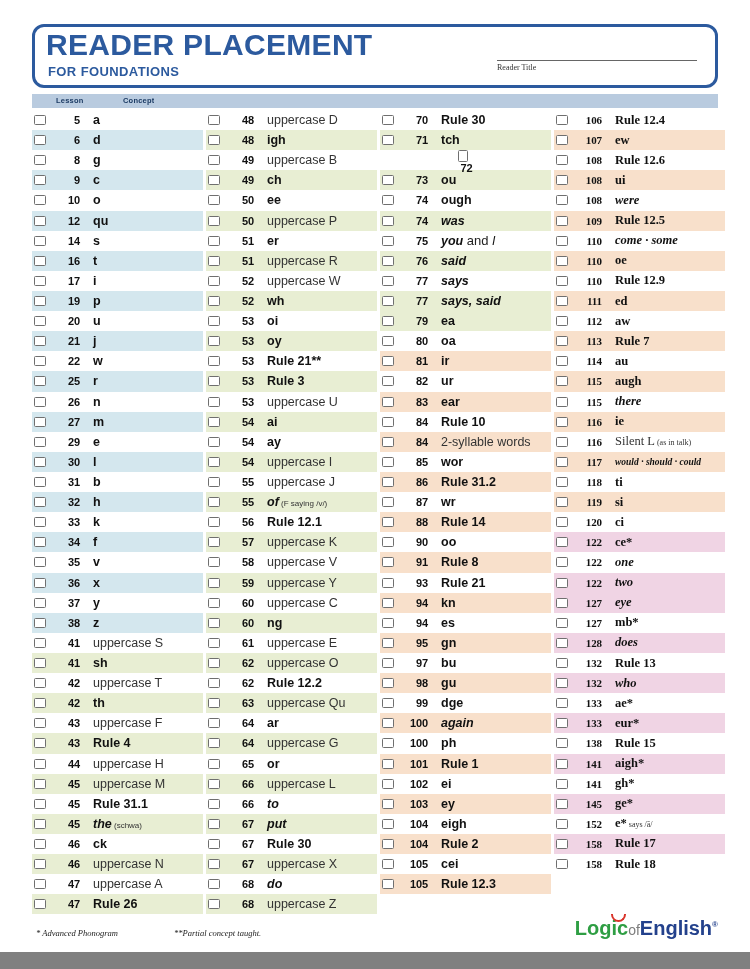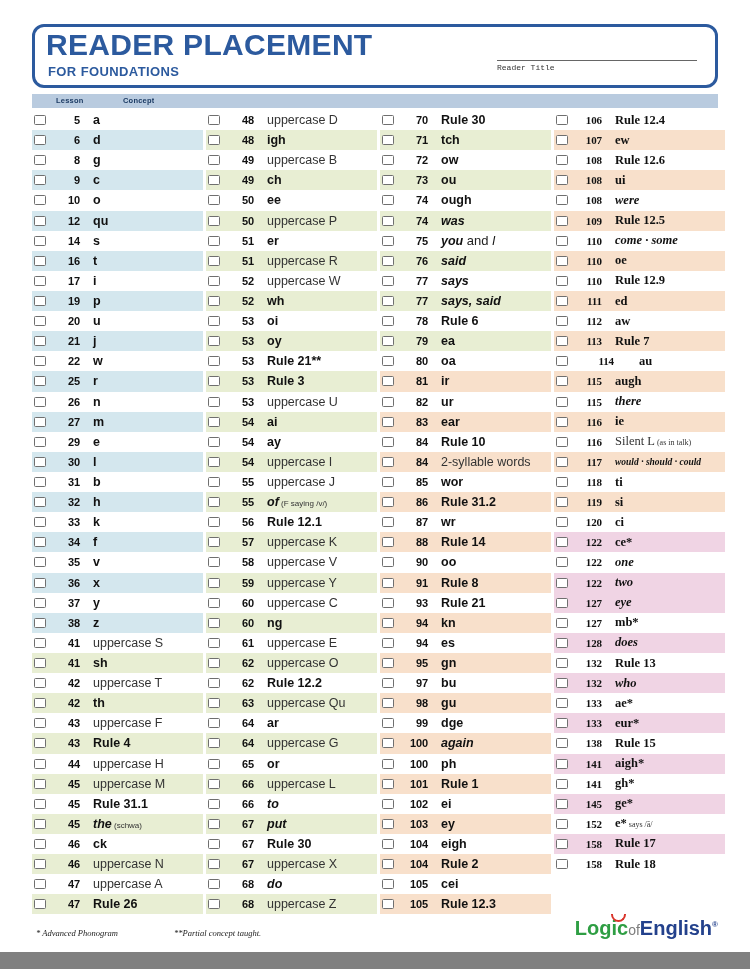--- a/index.html
+++ b/index.html
@@ -56,21 +56,21 @@
   .reader-title-wrap{
     position:absolute;
     left:497px;top:60px;
     width:200px;
   }
   .reader-title-line{
     width:200px;height:0;
     border-bottom:1px solid #666;
   }
   .reader-title-label{
-    font-family:Liberation Mono, monospace;
+    font-family:Liberation Serif, serif;
     font-size:8px;
     color:#333;
     margin-top:2px;
     display:block;
   }
 
   
   .col-head-band{
     position:absolute;
     left:32px;top:94px;
@@ -620,21 +620,21 @@
         <div class="row" style="background: rgb(255, 255, 255);">
           <div class="chk"></div>
           <div class="lesson">70</div>
           <div class="concept b"><span>Rule 30</span></div>
         </div>
         <div class="row" style="background: rgb(232, 238, 211);">
           <div class="chk"></div>
           <div class="lesson">71</div>
           <div class="concept b"><span>tch</span></div>
         </div>
-        <div class="row" style="background: rgb(255, 255, 255);">
+        <div class="row" style="background: rgb(255, 255, 255); flex-direction: column;">
           <div class="chk"></div>
           <div class="lesson">72</div>
           <div class="concept b"><span>ow</span></div>
         </div>
         <div class="row" style="background: rgb(232, 238, 211);">
           <div class="chk"></div>
           <div class="lesson">73</div>
           <div class="concept b"><span>ou</span></div>
         </div>
         <div class="row" style="background: rgb(255, 255, 255);">
@@ -660,25 +660,20 @@
         <div class="row" style="background: rgb(255, 255, 255);">
           <div class="chk"></div>
           <div class="lesson">77</div>
           <div class="concept ib"><span>says</span></div>
         </div>
         <div class="row" style="background: rgb(232, 238, 211);">
           <div class="chk"></div>
           <div class="lesson">77</div>
           <div class="concept ib"><span>says, said</span></div>
         </div>
-        <div class="row" style="background: rgb(255, 255, 255);">
-          <div class="chk"></div>
-          <div class="lesson">78</div>
-          <div class="concept b"><span>Rule 6</span></div>
-        </div>
         <div class="row" style="background: rgb(232, 238, 211);">
           <div class="chk"></div>
           <div class="lesson">79</div>
           <div class="concept b"><span>ea</span></div>
         </div>
         <div class="row" style="background: rgb(255, 255, 255);">
           <div class="chk"></div>
           <div class="lesson">80</div>
           <div class="concept b"><span>oa</span></div>
         </div>
@@ -872,21 +867,21 @@
         <div class="row" style="background: rgb(255, 255, 255);">
           <div class="chk"></div>
           <div class="lesson">112</div>
           <div class="concept b"><span>aw</span></div>
         </div>
         <div class="row" style="background: rgb(248, 224, 203);">
           <div class="chk"></div>
           <div class="lesson">113</div>
           <div class="concept b"><span>Rule 7</span></div>
         </div>
-        <div class="row" style="background: rgb(255, 255, 255); gap: 12px;">
+        <div class="row" style="background: rgb(255, 255, 255);">
           <div class="chk"></div>
           <div class="lesson">114</div>
           <div class="concept b"><span>au</span></div>
         </div>
         <div class="row" style="background: rgb(248, 224, 203);">
           <div class="chk"></div>
           <div class="lesson">115</div>
           <div class="concept b"><span>augh</span></div>
         </div>
         <div class="row" style="background: rgb(255, 255, 255);">

